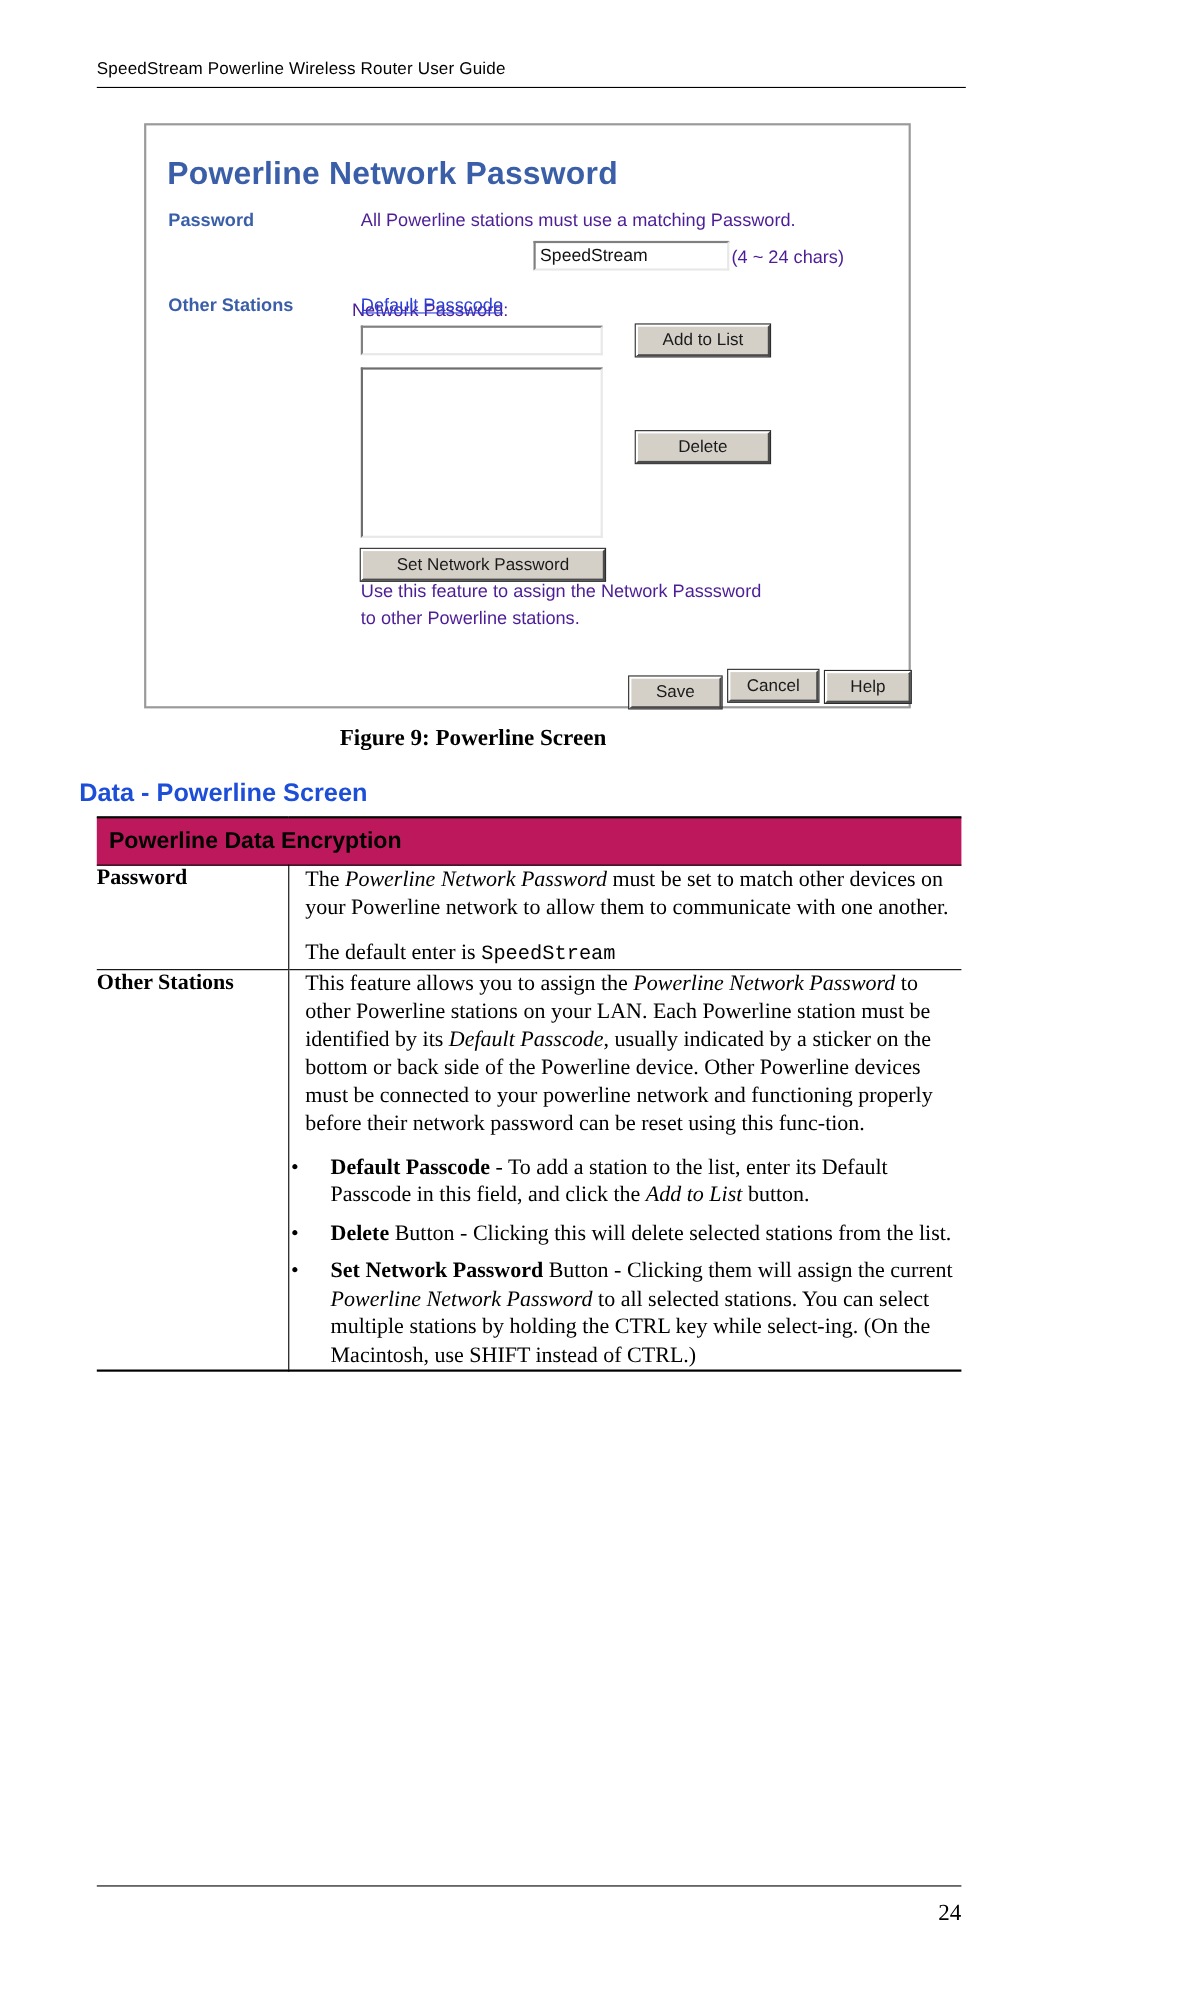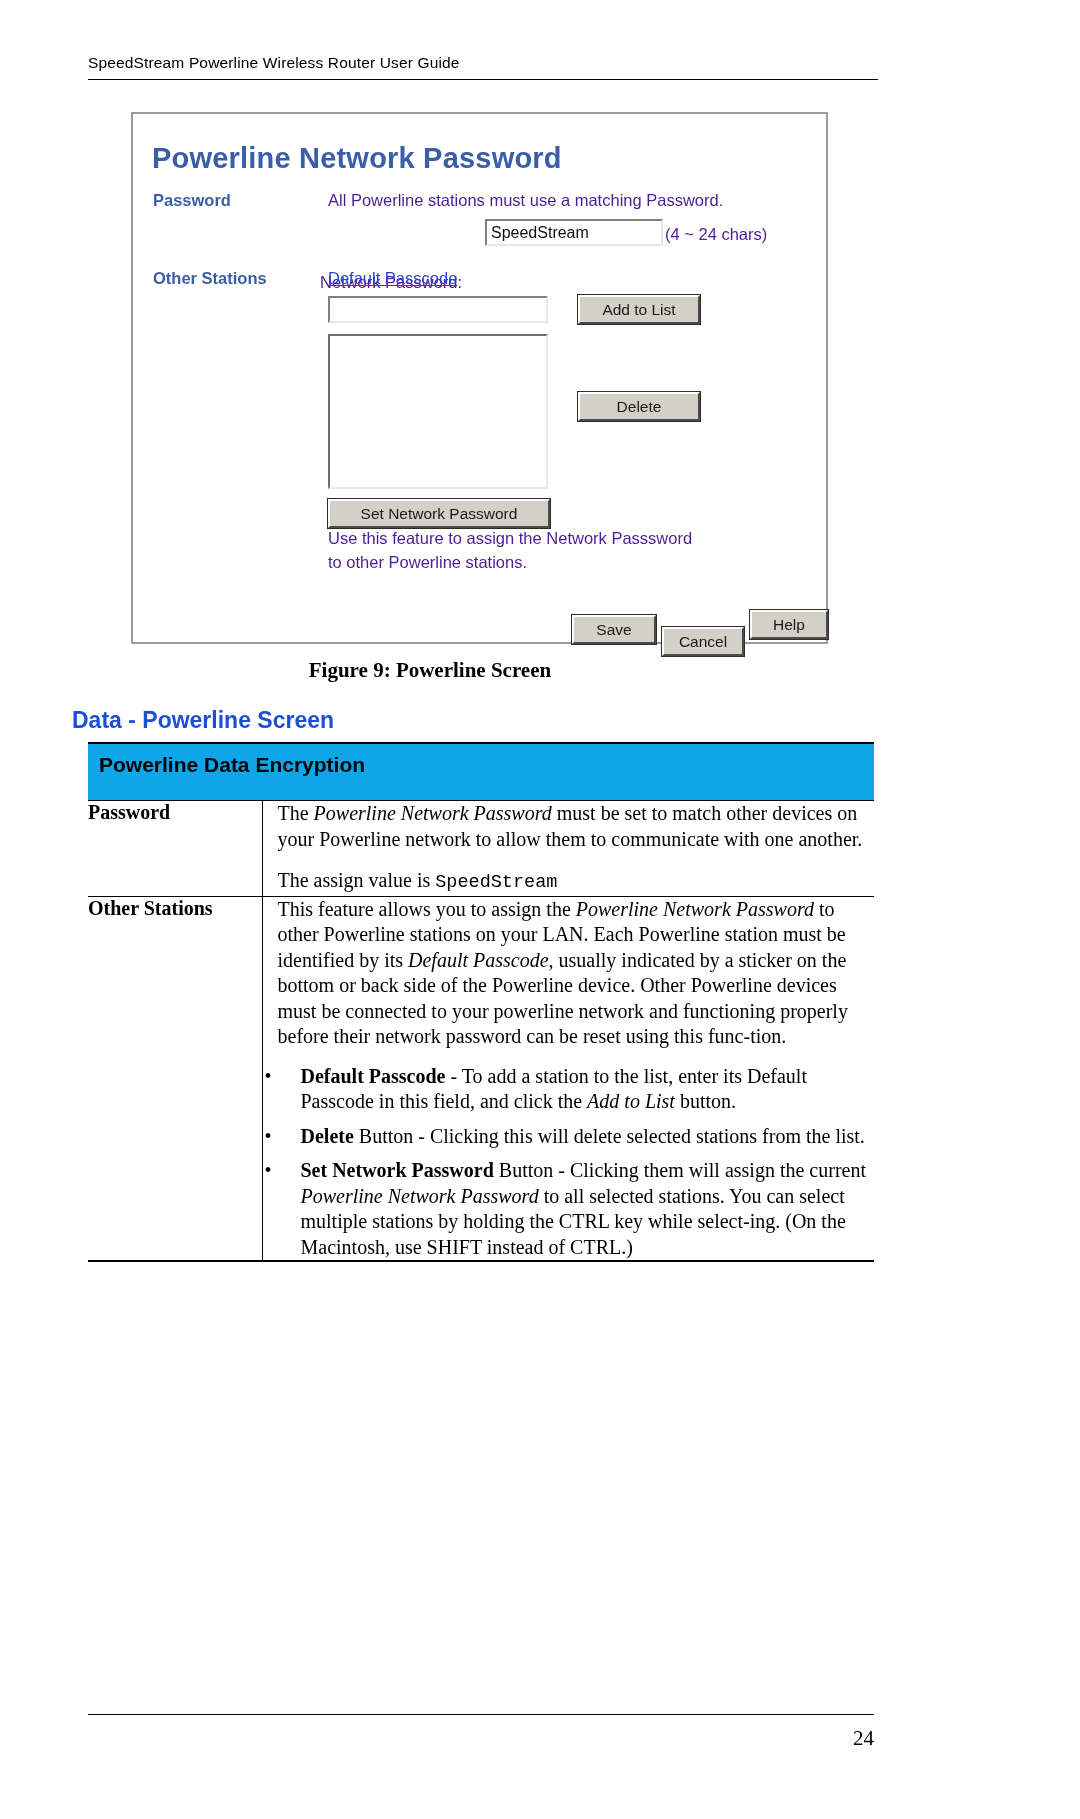--- a/index.html
+++ b/index.html
@@ -163,21 +163,21 @@
     display: flex;
     align-items: center;
     justify-content: center;
     cursor: default;
     white-space: nowrap;
   }
   .b-add    { left: 440px; top: 176px; width: 122px; height: 29px; }
   .b-del    { left: 440px; top: 273px; width: 122px; height: 29px; }
   .b-setpw  { left: 190px; top: 380px; width: 222px; height: 29px; }
   .b-save   { left: 434px; top: 496px; width: 84px;  height: 29px; }
-  .b-cancel { left: 524px; top: 508px; width: 82px;  height: 29px; }
+  .b-cancel { left: 524px; top: 490px; width: 82px;  height: 29px; }
   .b-help   { left: 612px; top: 491px; width: 78px;  height: 29px; }
 
   
   .fig-caption {
     position: absolute;
     left: 0;
     top: 658px;
     width: 860px;
     text-align: center;
     font-family: "Liberation Serif", serif;
@@ -202,26 +202,26 @@
   .data-table {
     position: absolute;
     left: 88px;
     top: 742px;
     width: 786px;
     border-collapse: collapse;
     border-top: 2.2px solid #000;
     border-bottom: 2.2px solid #000;
   }
   .data-table .thead-cell {
-    background: #0ea5e9;
+    background: #be185d;
     font-family: "Liberation Sans", sans-serif;
     font-size: 21px;
     font-weight: bold;
     color: #000;
-    padding: 9px 0 23px 11px;
+    padding: 9px 0 9px 11px;
     border-bottom: 1.5px solid #000;
     margin-top: 12px;
   }
   .data-table td {
     vertical-align: top;
     padding: 0;
   }
   .cell-label {
     width: 174px;
     font-family: "Liberation Serif", serif;
@@ -348,21 +348,21 @@
 
   <table class="data-table">
     <tbody>
       <tr>
         <td class="thead-cell" colspan="2">Powerline Data Encryption</td>
       </tr>
       <tr>
         <td class="cell-label">Password</td>
         <td class="cell-body">
             <p><span>The </span><em>Powerline Network Password</em><span> must be set to match other devices on your Powerline network to allow them to communicate with one another.</span></p>
-            <p><span>The assign value is </span><span class="mono">SpeedStream</span></p>
+            <p><span>The default enter is </span><span class="mono">SpeedStream</span></p>
           </td>
       </tr>
       <tr class="row-divider">
         <td class="cell-label">Other Stations</td>
         <td class="cell-body">
             <p><span>This feature allows you to assign the </span><em>Powerline Network Password</em><span> to other Powerline stations on your LAN. Each Powerline station must be identified by its </span><em>Default Passcode</em><span>, usually indicated by a sticker on the bottom or back side of the Powerline device. Other Powerline devices must be connected to your powerline network and functioning properly before their network password can be reset using this func-tion.</span></p>
             <ul class="bullets">
               <li><span class="bul">•</span><b>Default Passcode</b><span> - To add a station to the list, enter its Default Passcode in this field, and click the </span><em>Add to List</em><span> button.</span></li>
               <li><span class="bul">•</span><b>Delete</b><span> Button - Clicking this will delete selected stations from the list.</span></li>
               <li><span class="bul">•</span><b>Set Network Password</b><span> Button - Clicking them will assign the current </span><em>Powerline Network Password</em><span> to all selected stations. You can select multiple stations by holding the CTRL key while select-ing. (On the Macintosh, use SHIFT instead of CTRL.)</span></li>

